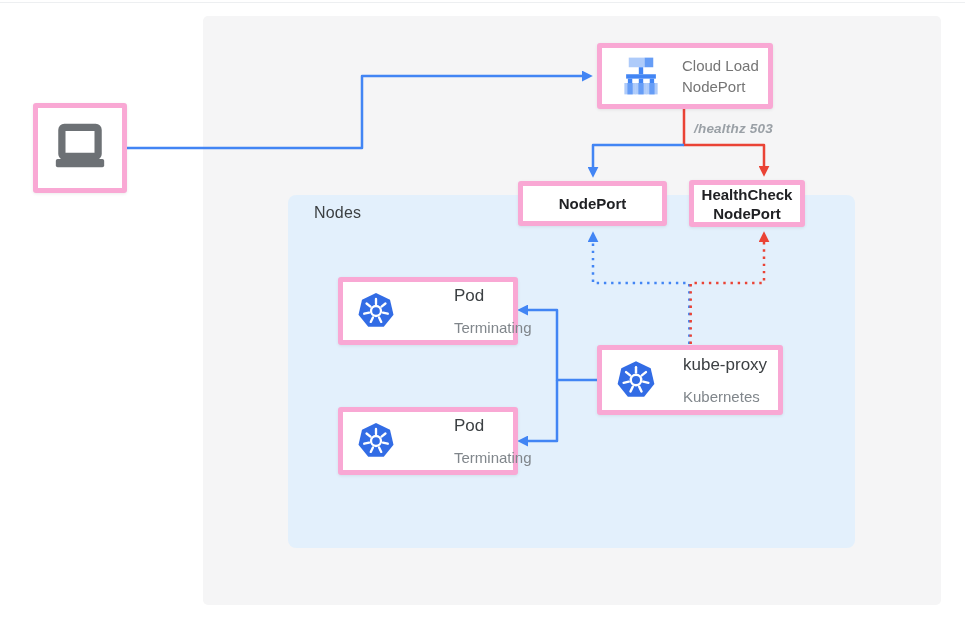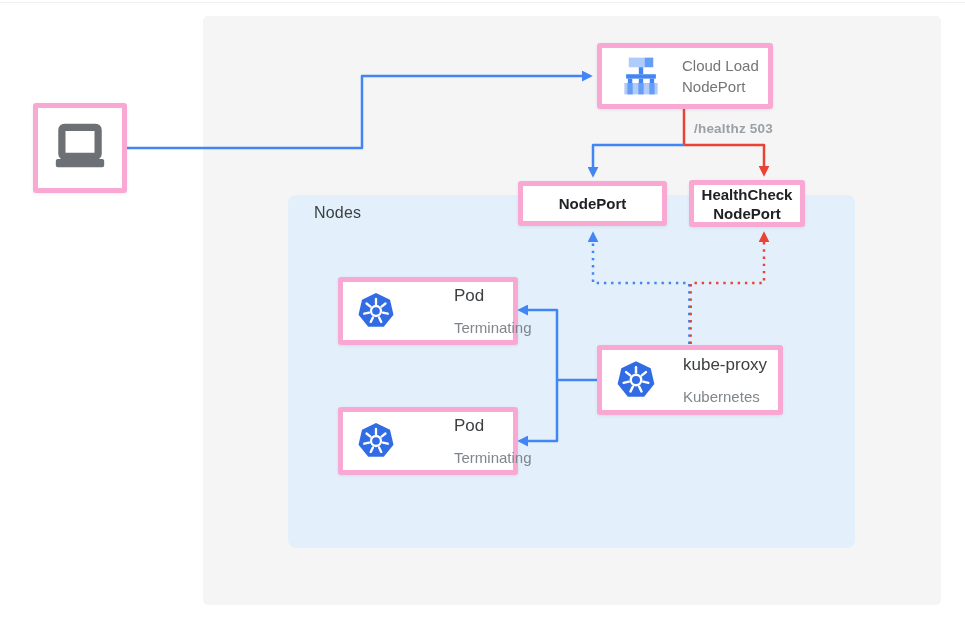--- a/index.html
+++ b/index.html
@@ -49,20 +49,21 @@
   .kp-card{left:597px;top:345px;width:186px;height:70px;}
   .pod-card .icon-wrap{margin-left:13px;}
   .kp-card .icon-wrap{margin-left:13px;}
   .card .txt2{margin-left:26px;}
   .t-title{font-size:17px;color:#3c4043;line-height:21px;}
   .t-sub{font-size:15px;color:#80868b;line-height:20px;margin-top:12px;}
   .healthz{
     position:absolute;left:694px;top:121px;
     font-size:13.5px;font-weight:bold;color:#9aa0a6;letter-spacing:.2px;
     white-space:nowrap;
+    font-style:italic;
   }
   .edges{position:absolute;left:0;top:0;pointer-events:none;}
   .icon-wrap{display:flex;align-items:center;justify-content:center;}
 </style>
 </head>
 <body>
 
 <div class="top-divider"></div>
 <div class="panel"></div>
 <div class="nodes-region"></div>

